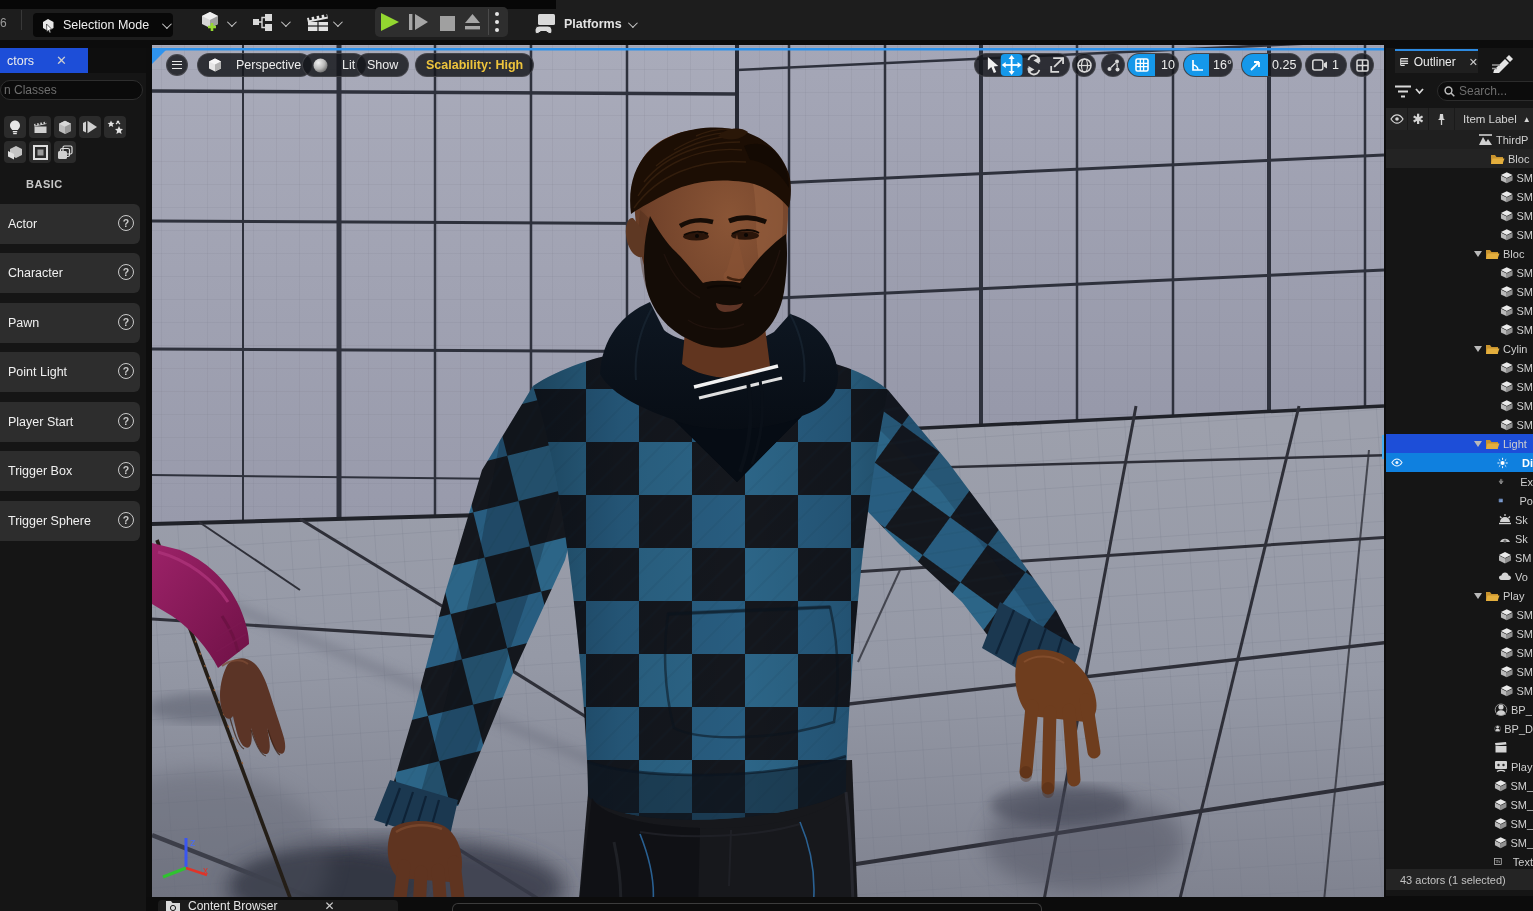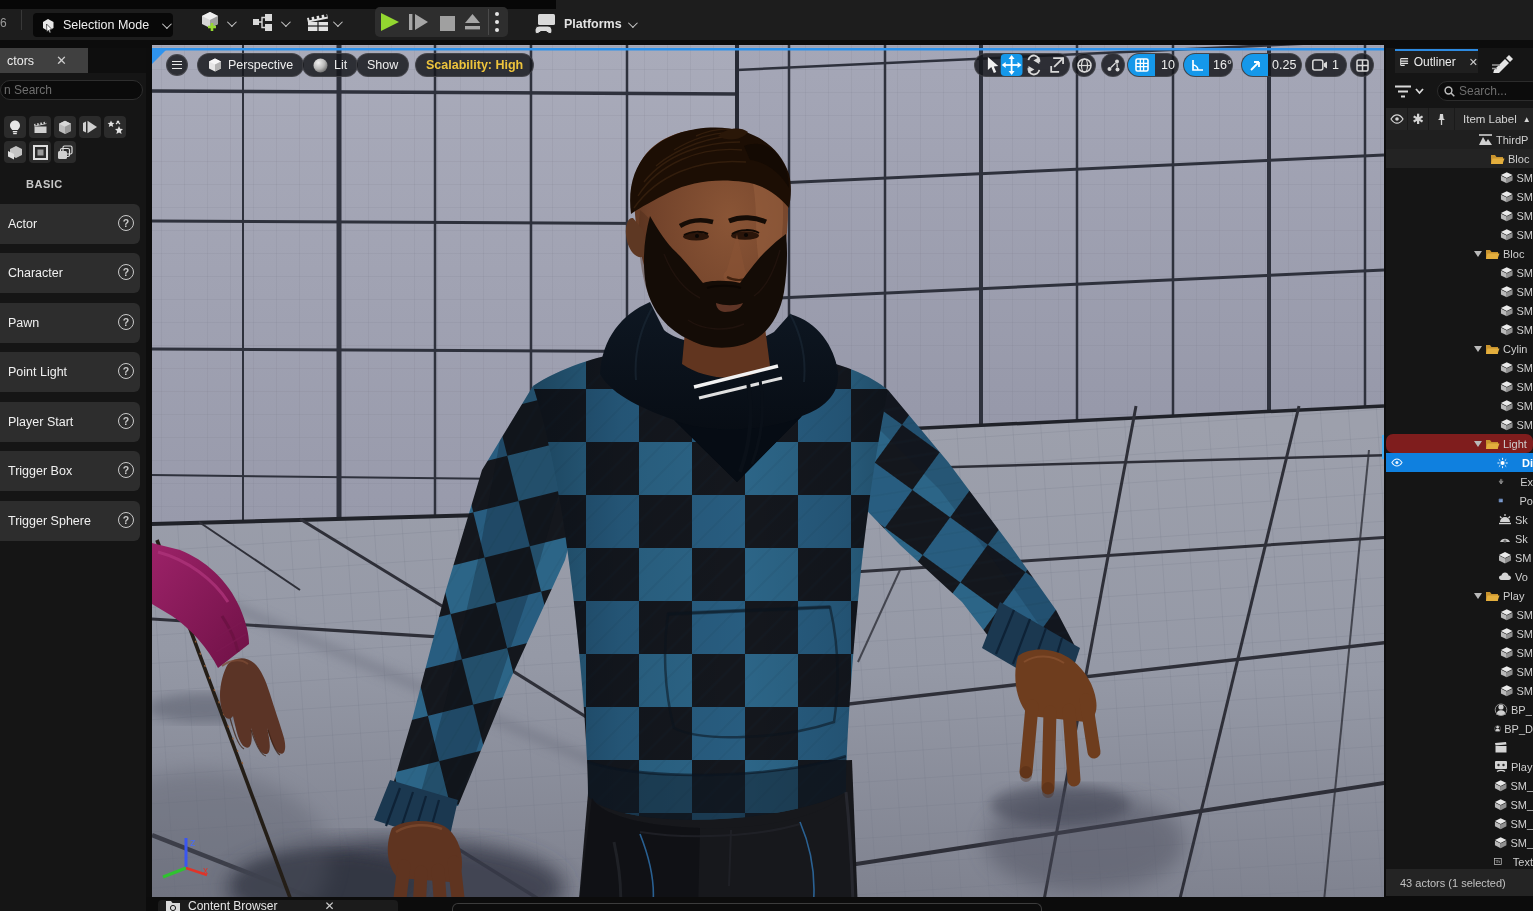--- a/index.html
+++ b/index.html
@@ -16,58 +16,58 @@
     padding-left:8px; gap:7px; }
   .chev { display:inline-block; width:7px; height:7px; border-right:1.6px solid #c9c9c9;
     border-bottom:1.6px solid #c9c9c9; transform:rotate(45deg) translateY(-2px); }
   #playgroup { left:375px; top:7px; width:133px; height:30px; background:#2e2e2e;
     border-radius:5px; }
   #platforms { left:534px; top:12px; height:24px; display:flex; align-items:center;
     gap:6px; color:#e3e3e3; font-size:12.5px; font-weight:bold; }
   
   #lpanel { left:0; top:48px; width:146px; height:863px; background:#151515; }
   #lpanel .tabrow { left:0; top:0; width:146px; height:25px; background:#0e0e0e; }
-  #lpanel .tab { left:0; top:0; width:88px; height:25px; background:#404040;
+  #lpanel .tab { left:0; top:0; width:88px; height:25px; background:#1d4ed8;
     color:#ececec; font-size:12.5px; display:flex; align-items:center; padding-left:7px; }
   #lpanel .tab .x { margin-left:22px; color:#cfcfcf; font-size:13px; }
   #lsearch { left:0px; top:32px; width:143px; height:20px; background:#0b0b0b;
     border:1px solid #2e2e2e; border-radius:10px; color:#6f6f6f; font-size:12px;
     display:flex; align-items:center; padding-left:3px; }
   .pbtn { position:absolute; width:22px; height:22px; background:#2b2b2b; border-radius:4px;
     display:flex; align-items:center; justify-content:center; }
   #basiclbl { left:26px; top:130px; color:#c8c8c8; font-size:11px; font-weight:bold;
     letter-spacing:0.5px; }
   .acard { position:absolute; left:-8px; width:148px; height:40px; background:#2d2d2d;
     border-radius:6px; color:#f0f0f0; font-size:12.5px; display:flex; align-items:center;
     padding-left:16px; }
   .acard .q { position:absolute; left:126px; top:11px; width:16px; height:16px;
     border:1.5px solid #c9c9c9; border-radius:50%; color:#c9c9c9; font-size:10.5px;
     font-weight:bold; display:flex; align-items:center; justify-content:center; }
   
   #vp { left:152px; top:45px; width:1232px; height:852px; }
   .pill { position:absolute; top:8px; height:24px; background:rgba(21,22,26,0.83);
     border:1px solid rgba(90,90,95,0.55); border-radius:12px; color:#ededed;
-    font-size:12.5px; display:flex; align-items:center; padding:0 10px; gap:6px; }
+    font-size:12.5px; display:flex; align-items:center; padding:0 10px; gap:14px; }
   
   #rpanel { left:1386px; top:48px; width:147px; height:863px; background:#151515;
     overflow:hidden; }
   #rtab { left:9px; top:1px; width:83px; height:24px; background:#1f1f1f;
     border-top:2px solid #2d8ae0; color:#ececec; font-size:12px; display:flex;
     align-items:center; padding-left:5px; gap:5px; }
   #rsearch { left:51px; top:33px; width:105px; height:20px; background:#0c0c0c;
     border:1px solid #2c2c2c; border-radius:10px; color:#6e6e6e; font-size:12px;
     display:flex; align-items:center; gap:4px; padding-left:6px; }
   #rhead { left:0; top:60px; width:147px; height:22px; background:#242424;
     color:#d5d5d5; font-size:11.5px; display:flex; align-items:center; white-space:nowrap; }
   .orow { position:relative; width:147px; height:19px; display:flex; align-items:center;
     color:#cfcfcf; font-size:11px; white-space:nowrap; overflow:hidden; }
   .orow .ind { display:inline-block; flex:none; }
   .tri { display:inline-block; width:0; height:0; border-left:4.5px solid transparent;
     border-right:4.5px solid transparent; border-top:6px solid #b9b9b9; margin-right:3px; }
-  #rfoot { left:0; top:821px; width:147px; height:27px; background:#242424;
+  #rfoot { left:0; top:821px; width:147px; height:21px; background:#242424;
     color:#c2c2c2; font-size:11px; display:flex; align-items:center; padding-left:14px; }
   
   #bbar { left:146px; top:897px; width:1387px; height:14px; background:#0c0c0c; }
   #cbtab { left:12px; top:3px; width:240px; height:11px; background:#1b1b1b;
     border-radius:4px 4px 0 0; color:#e6e6e6; font-size:12px; display:flex;
     align-items:center; gap:7px; padding-left:8px; overflow:hidden; }
   #cbox { left:306px; top:6px; width:590px; height:8px; border:1px solid #3c3c3c;
     border-bottom:none; border-radius:6px 6px 0 0; }
 </style>
 </head>
@@ -149,21 +149,21 @@
     </div>
   </div>
   <div id="gapband" class="abs"></div>
 
   <div id="lpanel" class="abs">
     <div class="tabrow abs"></div>
     <div class="tab abs">
         <span>ctors</span>
         <span class="x">✕</span>
       </div>
-    <div id="lsearch" class="abs">n Search</div>
+    <div id="lsearch" class="abs">n Classes</div>
     <div class="pbtn" style="left:4px;top:68px;">
       <svg width="12" height="15" viewBox="0 0 12 15">
           <path d="M6 0.5 C8.8 0.5 11 2.7 11 5.5 C11 7.5 9.8 8.8 8.8 10 L3.2 10 C2.2 8.8 1 7.5 1 5.5 C1 2.7 3.2 0.5 6 0.5 Z" fill="#e6e6e6"></path>
           <rect x="3.8" y="11" width="4.4" height="1.4" fill="#e6e6e6"></rect>
           <rect x="4.2" y="13" width="3.6" height="1.2" fill="#e6e6e6"></rect>
         </svg>
     </div>
     <div class="pbtn" style="left:29px;top:68px;">
       <svg width="15" height="14" viewBox="0 0 15 14">
           <path d="M1 4 L13 1.5 L13.5 4 L1.5 6.5 Z" fill="#d0d0d0"></path>
@@ -773,21 +773,21 @@
           </svg>
           <span style="margin-left:3px;">SM</span>
         </div>
       <div class="orow">
           <span class="ind" style="width:114px;"></span>
           <svg width="14" height="13" viewBox="0 0 14 13">
             <use href="#smbox"></use>
           </svg>
           <span style="margin-left:3px;">SM</span>
         </div>
-      <div class="orow" style="background:#7f1d1d;border-radius:7px;">
+      <div class="orow" style="background:#1d4ed8;">
           <span class="ind" style="width:88px;"></span>
           <span class="tri"></span>
           <svg width="15" height="14" viewBox="0 0 15 14">
             <use href="#fold"></use>
           </svg>
           <span style="margin-left:3px;">Light</span>
         </div>
       <div class="orow" style="background:#0f80df;color:#fff;">
         <svg style="margin-left:5px;" width="15" height="11" viewBox="0 0 14 10">
             <path d="M1 5 C3 1.8 5 0.8 7 0.8 C9 0.8 11 1.8 13 5 C11 8.2 9 9.2 7 9.2 C5 9.2 3 8.2 1 5 Z" stroke="#eaf4ff" stroke-width="1.2" fill="none"></path>

